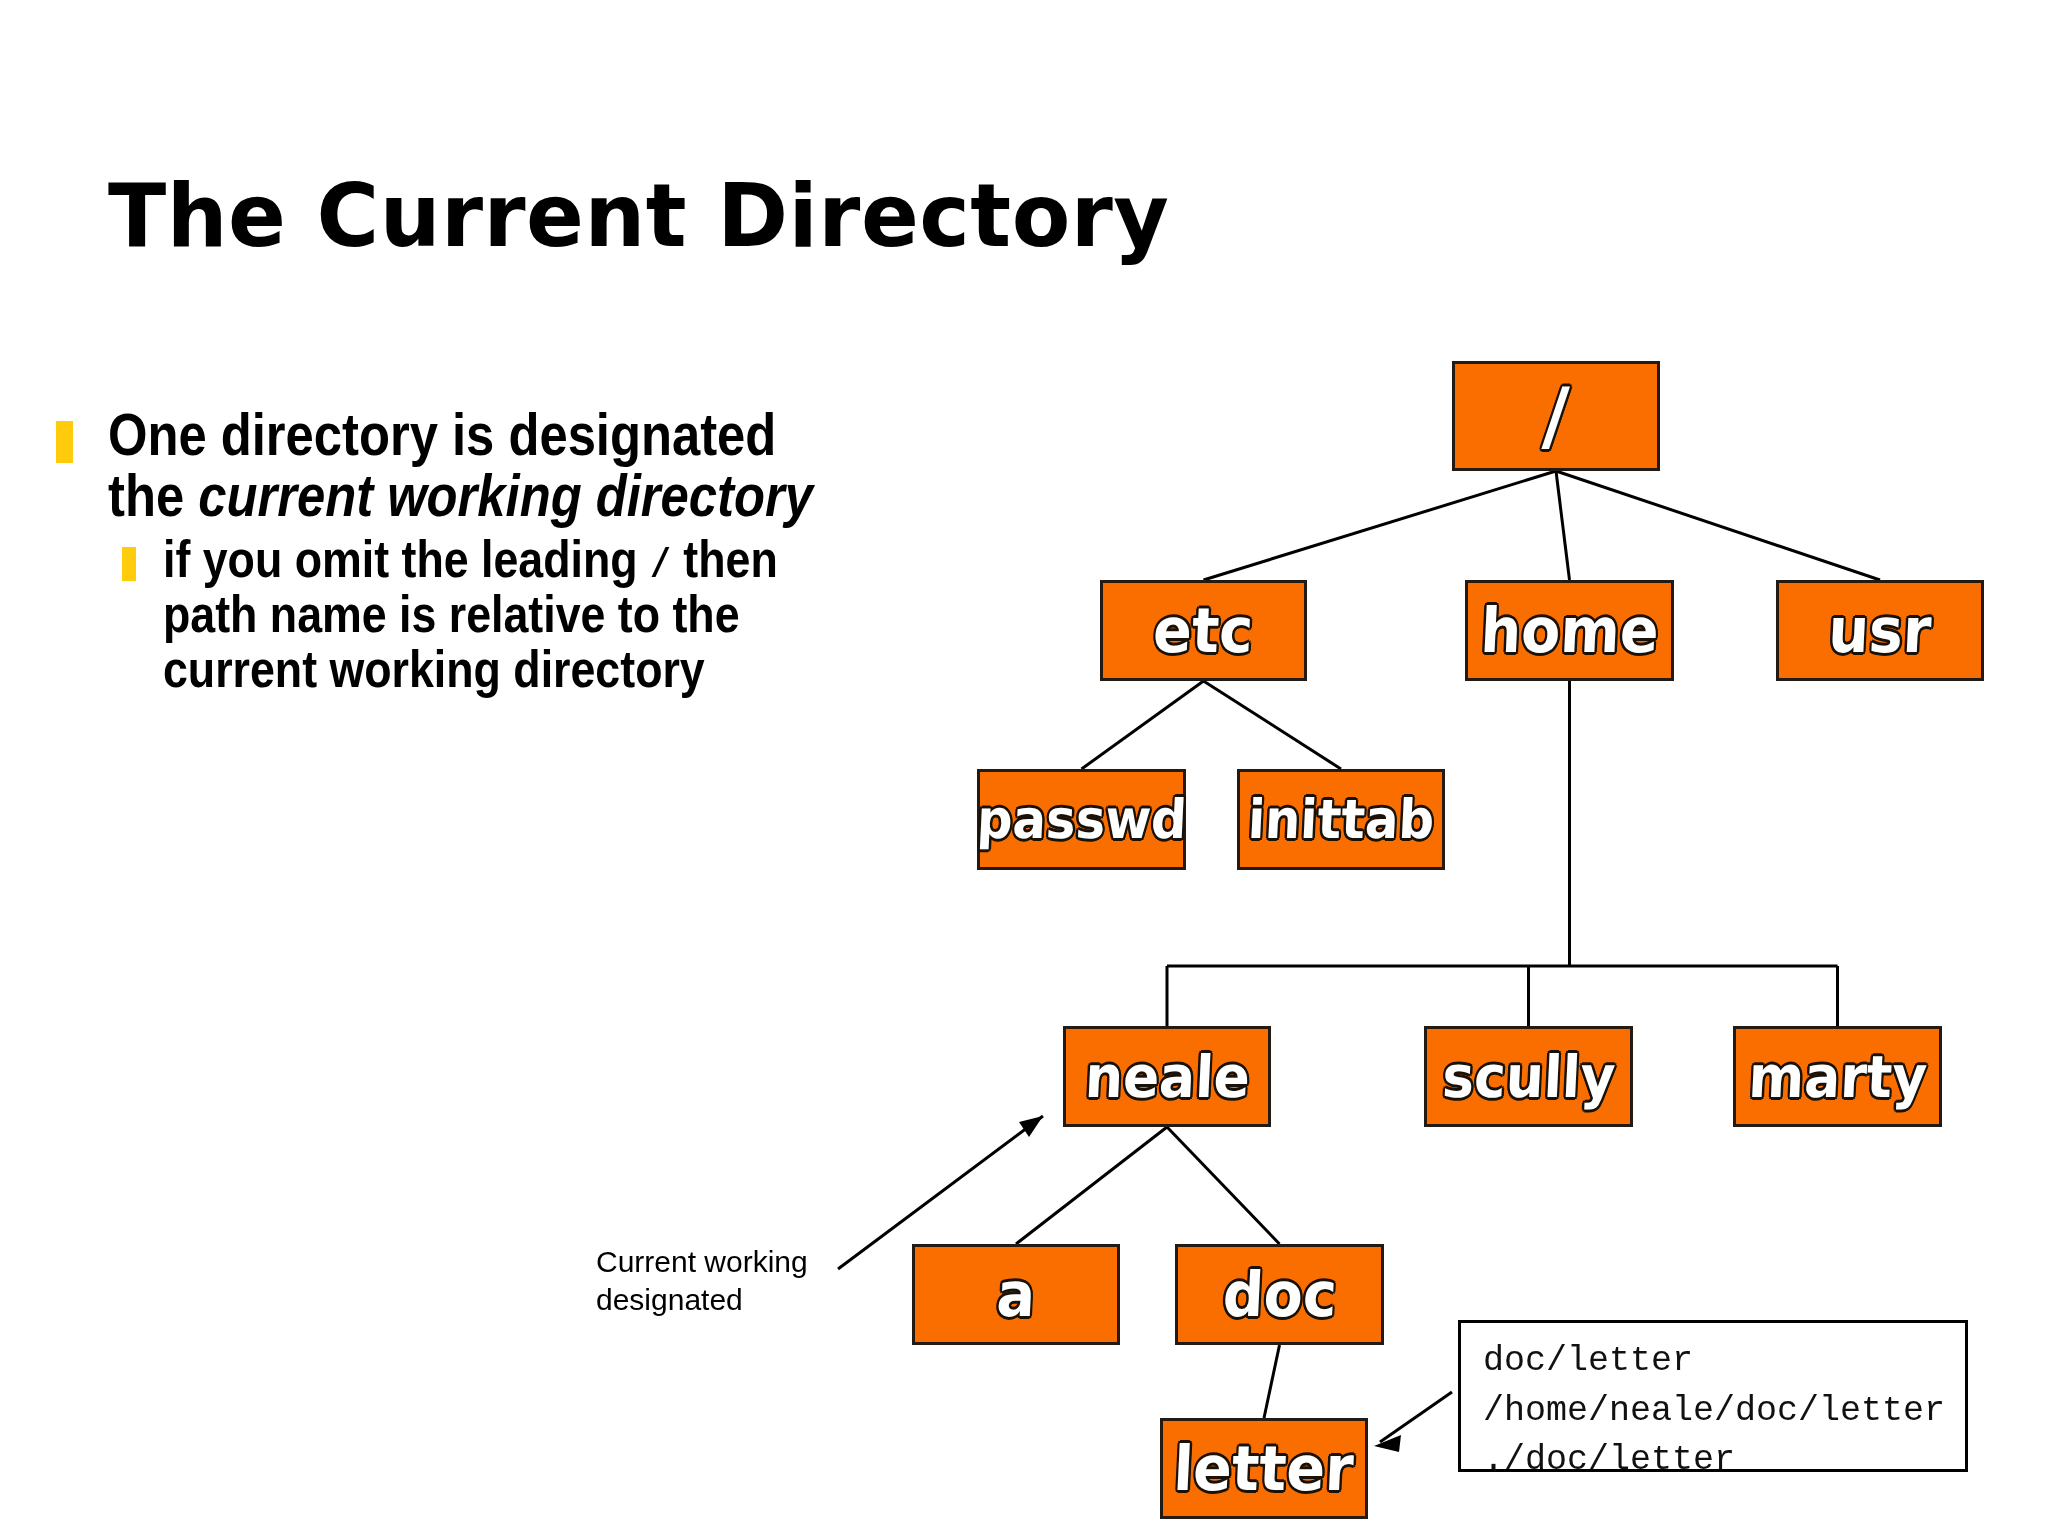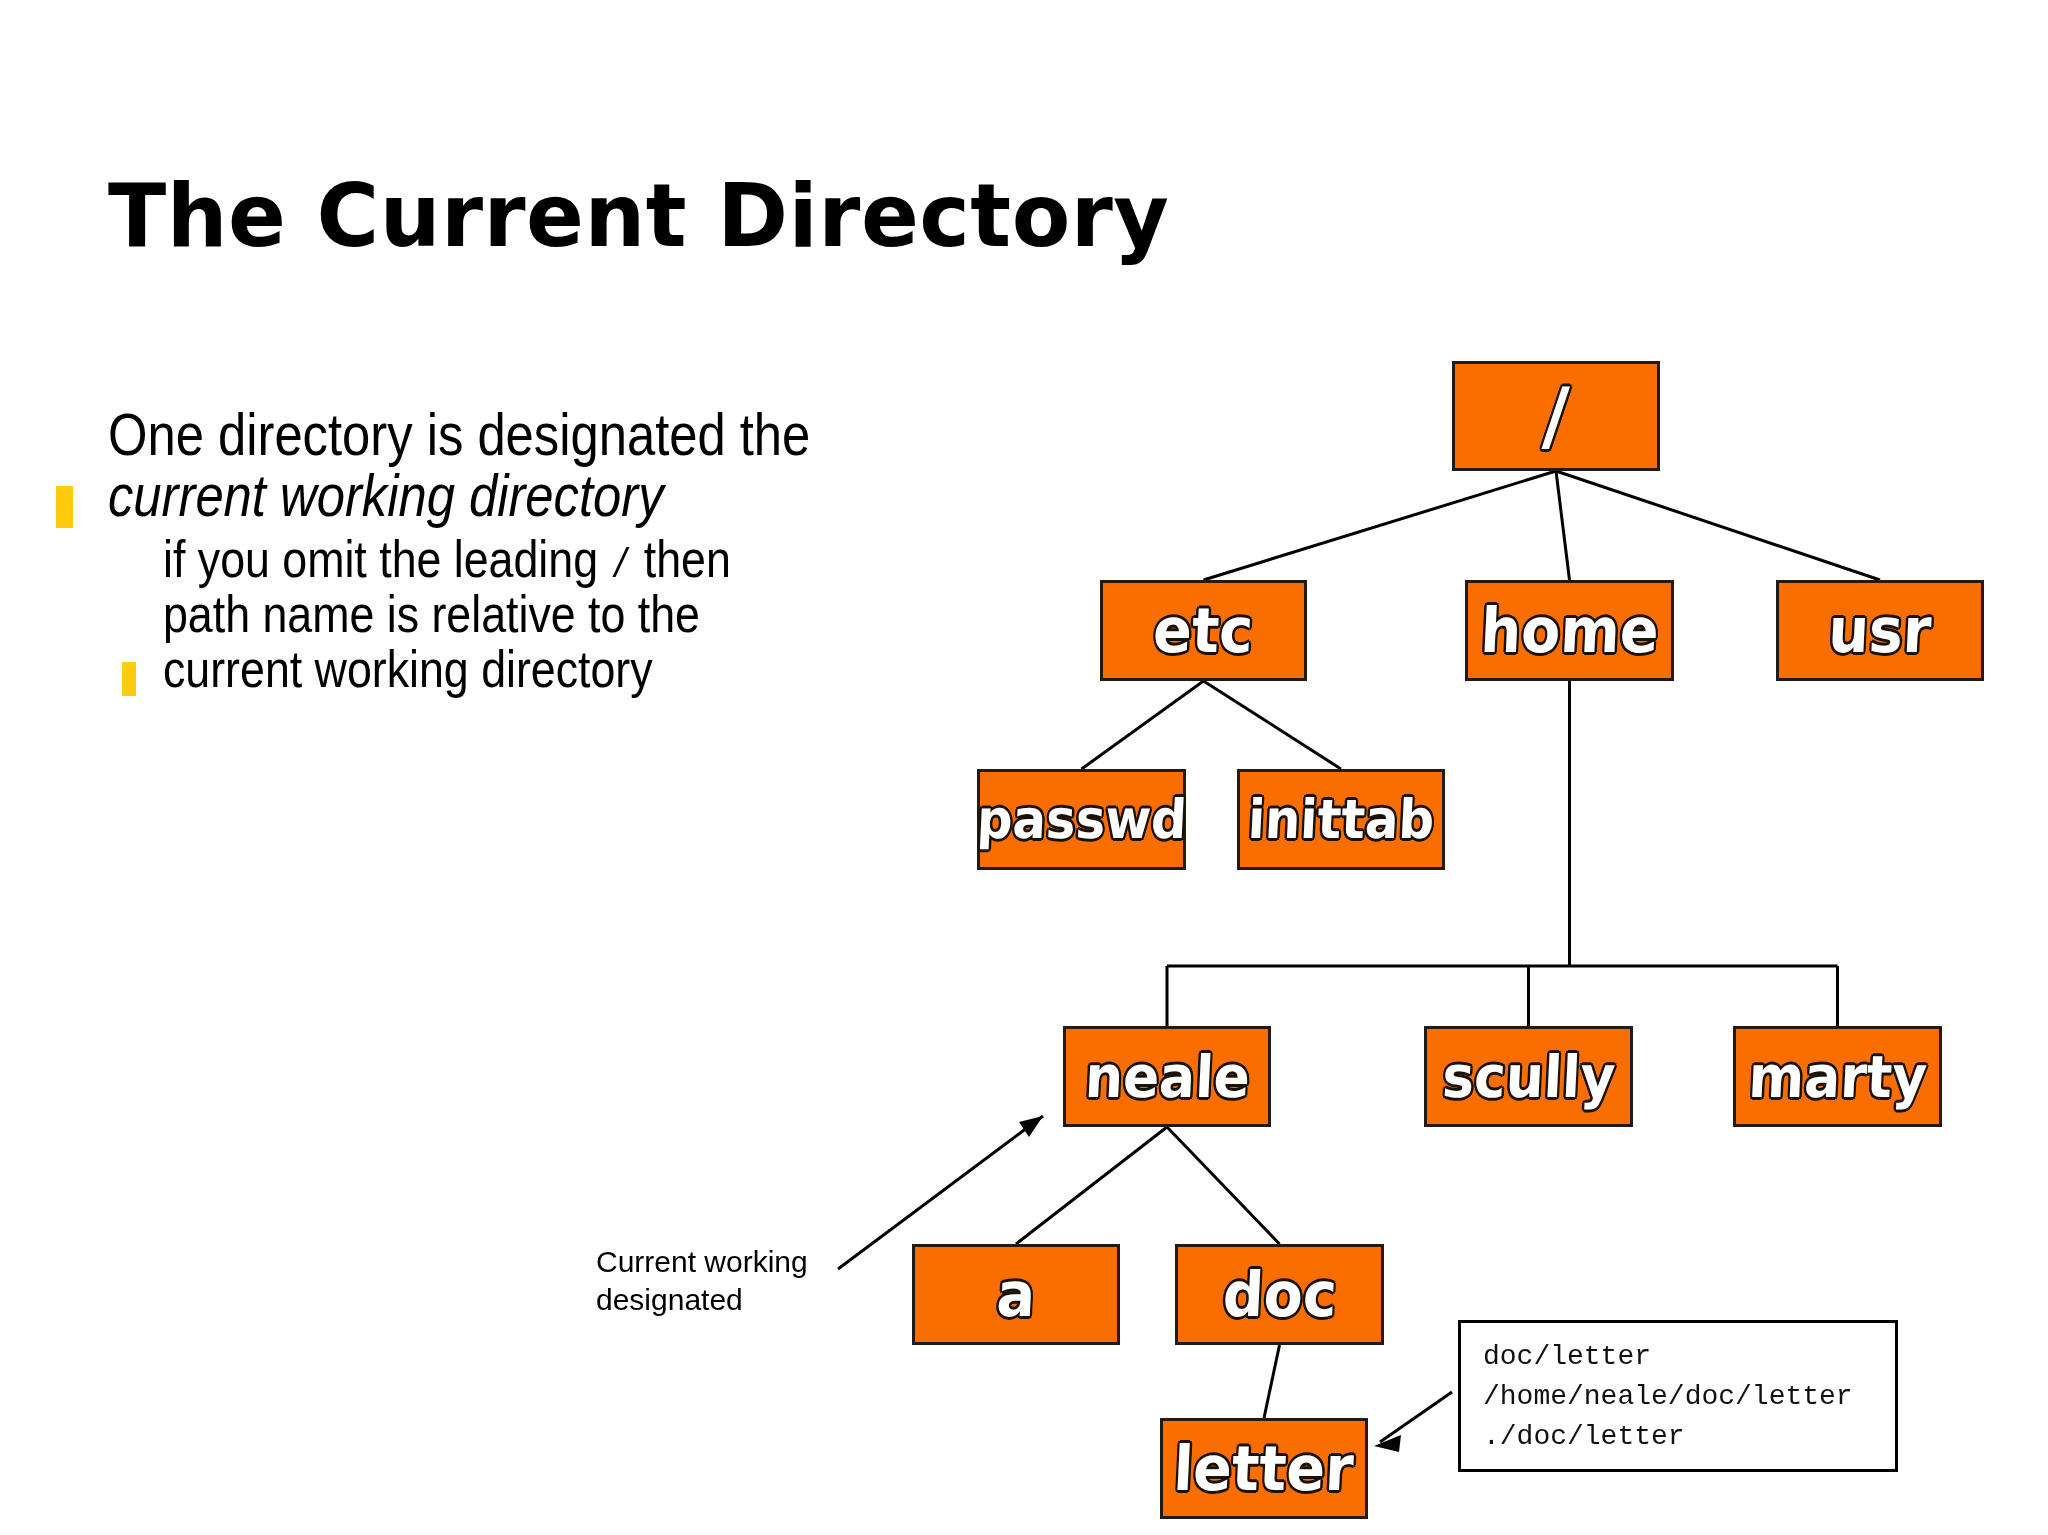--- a/index.html
+++ b/index.html
@@ -34,21 +34,22 @@
 
   
   #bullet-list {
     position: absolute;
     left: 56px;
     top: 405px;
     width: 880px;
   }
   .bullet-row {
     display: flex;
-    align-items: flex-end;
+    align-items: flex-start;
+    font-weight: bold;
   }
   .bullet-marker {
     flex: 0 0 auto;
     background: #FFCB0D;
     margin-top: 14px;
   }
   .lvl1 > .bullet-marker {
     width: 17px;
     height: 42px;
     margin-right: 35px;
@@ -138,28 +139,28 @@
     line-height: 1.28;
     color: #000000;
     margin-left: 44px;
   }
 
   
   #path-box {
     position: absolute;
     left: 1458px;
     top: 1320px;
-    width: 440px;
+    width: 510px;
     height: 152px;
     border: 3px solid #000000;
     box-sizing: border-box;
     background: #ffffff;
     padding: 14px 0 0 22px;
     font-family: "Liberation Mono", "DejaVu Sans Mono", monospace;
-    font-size: 28px;
+    font-size: 35px;
     line-height: 1.42;
     color: #111111;
   }
   .path-line { white-space: pre; }
 </style>
 </head>
 <body>
 
 <div id="slide-title">The Current Directory</div>
 

